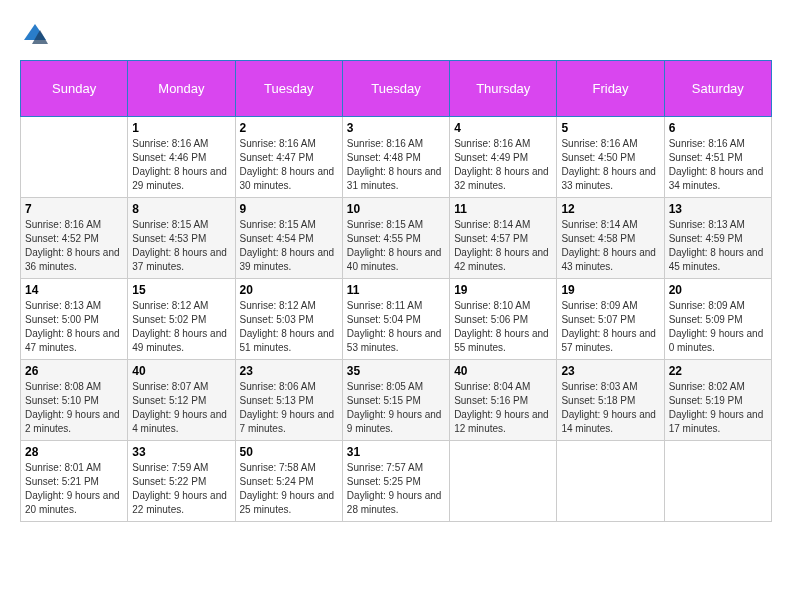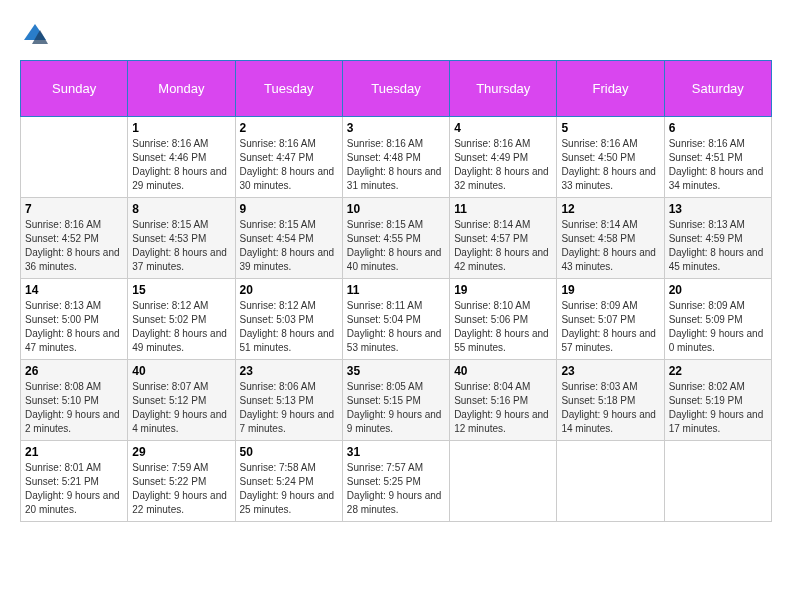--- a/index.html
+++ b/index.html
@@ -281,27 +281,27 @@
         </td>
         <td>
           <span class="day-num">22</span>
         <div class="day-info">
           Sunrise: 8:02 AM<br>Sunset: 5:19 PM<br>Daylight: 9 hours and 17 minutes.
         </div>
         </td>
       </tr>
       <tr>
         <td>
-          <span class="day-num">21</span>
+          <span class="day-num">28</span>
         <div class="day-info">
           Sunrise: 8:01 AM<br>Sunset: 5:21 PM<br>Daylight: 9 hours and 20 minutes.
         </div>
         </td>
         <td>
-          <span class="day-num">29</span>
+          <span class="day-num">33</span>
         <div class="day-info">
           Sunrise: 7:59 AM<br>Sunset: 5:22 PM<br>Daylight: 9 hours and 22 minutes.
         </div>
         </td>
         <td>
           <span class="day-num">50</span>
         <div class="day-info">
           Sunrise: 7:58 AM<br>Sunset: 5:24 PM<br>Daylight: 9 hours and 25 minutes.
         </div>
         </td>

